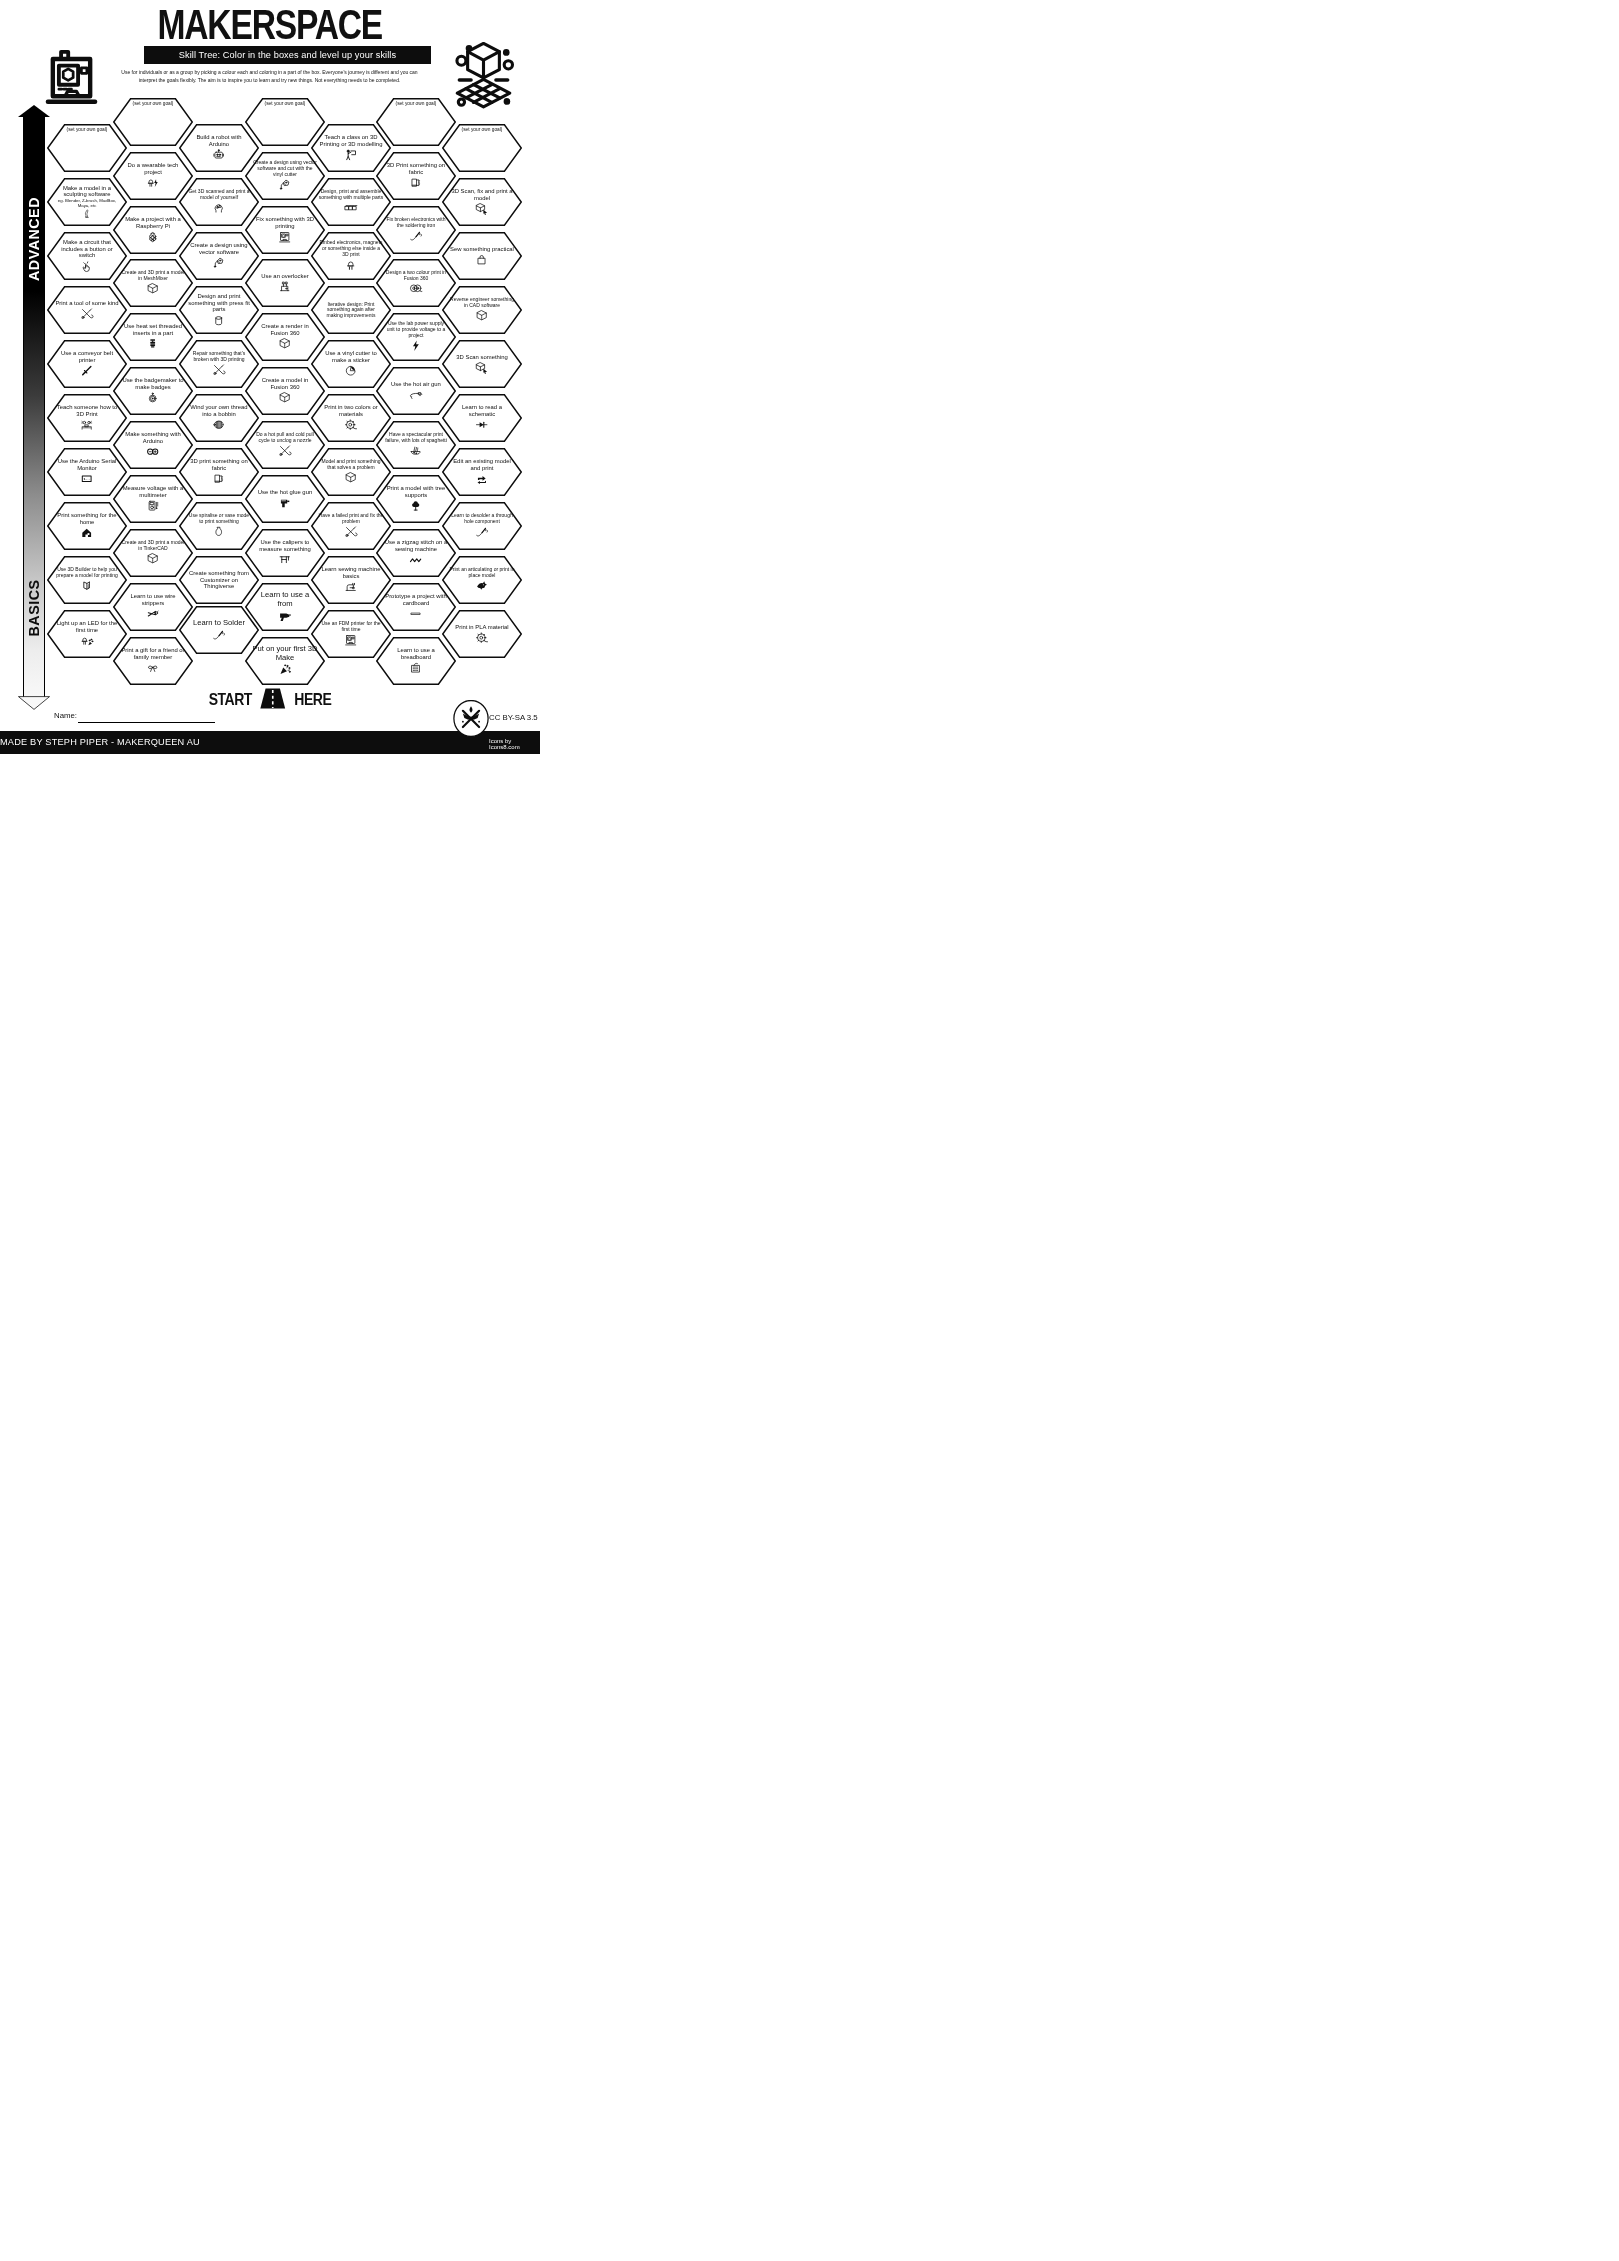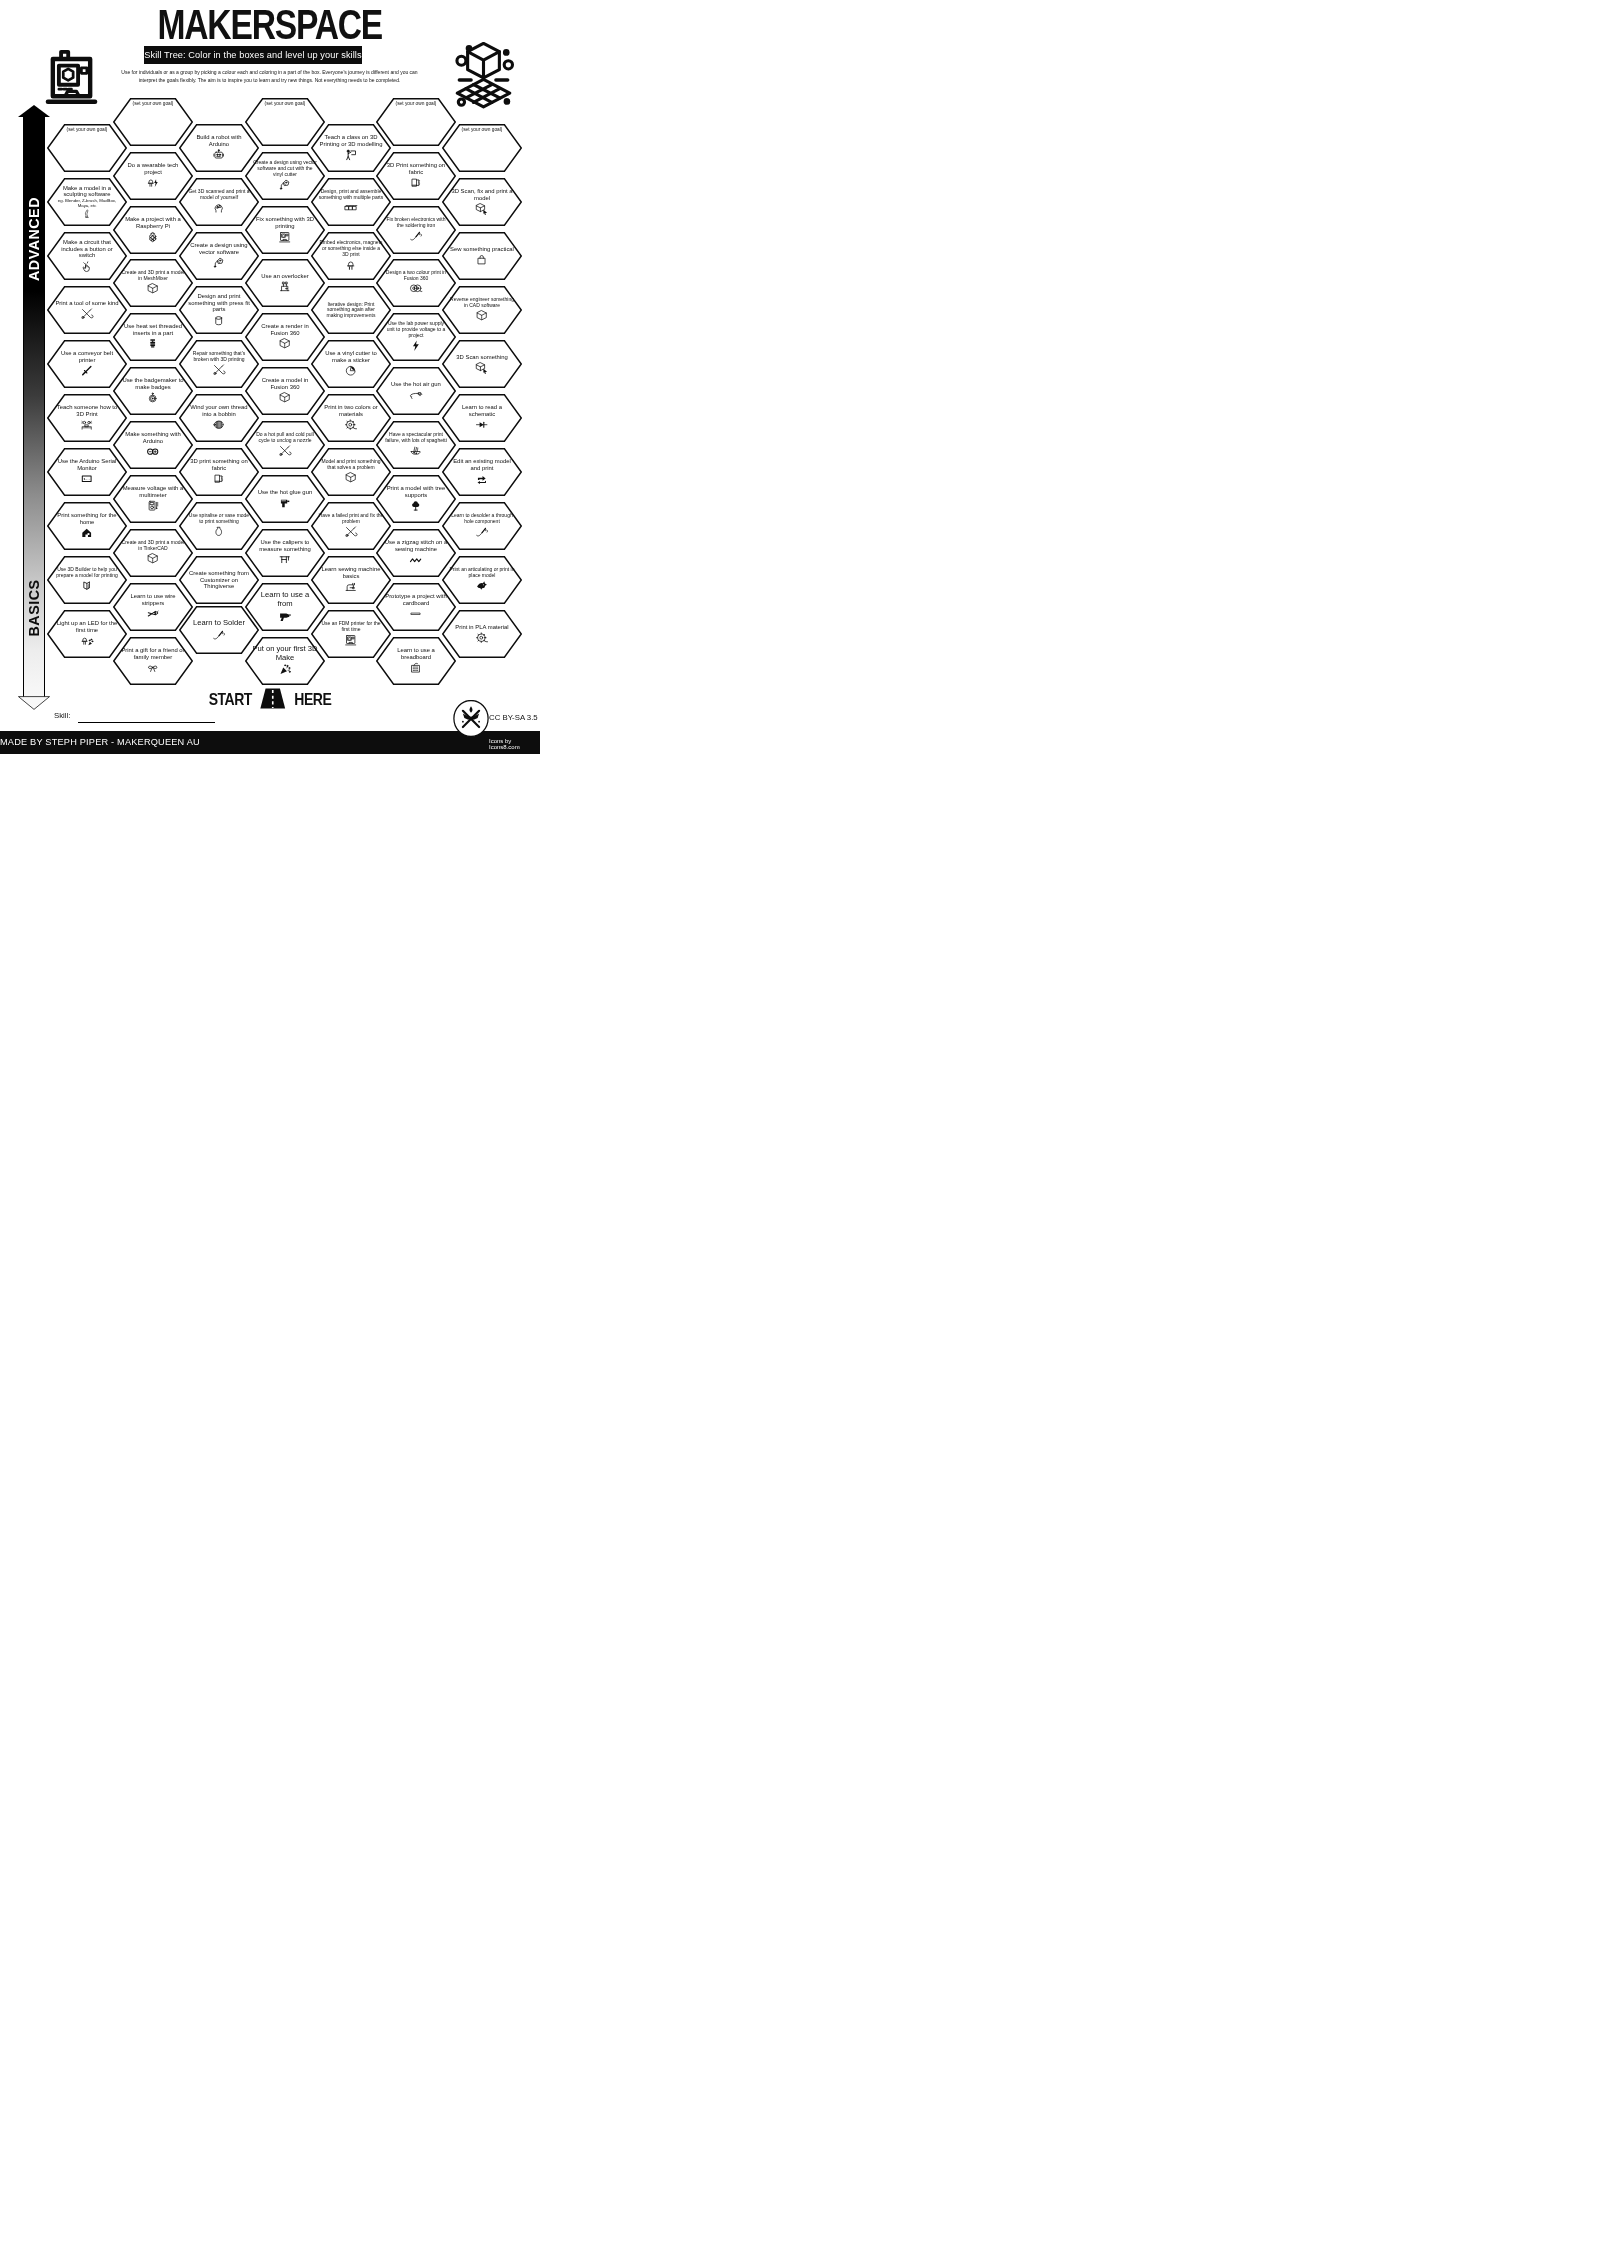--- a/index.html
+++ b/index.html
@@ -4,21 +4,21 @@
 <style>
   html,body{margin:0;padding:0;}
   body{
     width:540px;height:754px;position:relative;background:#fff;
     font-family:"Liberation Sans", sans-serif;color:#111;overflow:hidden;
   }
   
   .title{position:absolute;top:1.8px;left:0;width:100%;text-align:center;}
   .title span{display:inline-block;font-weight:bold;font-size:40px;letter-spacing:-1.4px;
     transform:scale(0.84,1.08);transform-origin:center;}
-  .subbar{position:absolute;left:144px;top:46px;width:218px;height:18px;background:#0d0d0d;
+  .subbar{position:absolute;left:144px;top:46px;width:287px;height:18px;background:#0d0d0d;
     display:flex;align-items:center;justify-content:center;}
   .subbar div{color:#fff;font-size:9.2px;letter-spacing:0.1px;}
   .intro{position:absolute;top:69px;left:113px;width:313px;text-align:center;
     font-size:5px;line-height:1.5;}
   
   .art{position:absolute;}
   .art svg{display:block;}
   
   .arrow{position:absolute;left:17.5px;top:105px;width:32px;height:605px;}
   .arrow .head-up{position:absolute;top:0;left:0;}
@@ -1199,21 +1199,21 @@
 
 <div class="startline">
   <span class="start-word">START</span>
   <svg width="29.5" height="21" viewBox="0 0 60 44">
     <path d="M15 1 h30 l11 42 H4 z" fill="#0d0d0d"></path>
     <path d="M30 4 v38" stroke="#fff" stroke-width="3.4" stroke-dasharray="6.5 5.5"></path>
   </svg>
   <span class="start-word">HERE</span>
 </div>
 
-<div class="namefield">Skill:</div>
+<div class="namefield">Name:</div>
 <div class="nameline"></div>
 
 <div class="footbar"></div>
 <div class="credit">MADE BY STEPH PIPER  -  MAKERQUEEN AU</div>
 
 <div class="makerlogo">
   <svg width="36" height="37" viewBox="0 0 40 41">
     <ellipse cx="20" cy="20.5" rx="19" ry="20" fill="#fff" stroke="#0d0d0d" stroke-width="1.4"></ellipse>
     <g stroke="#0d0d0d" stroke-width="2.4" fill="none" stroke-linecap="round">
       <path d="M11 30 L29 12"></path>

